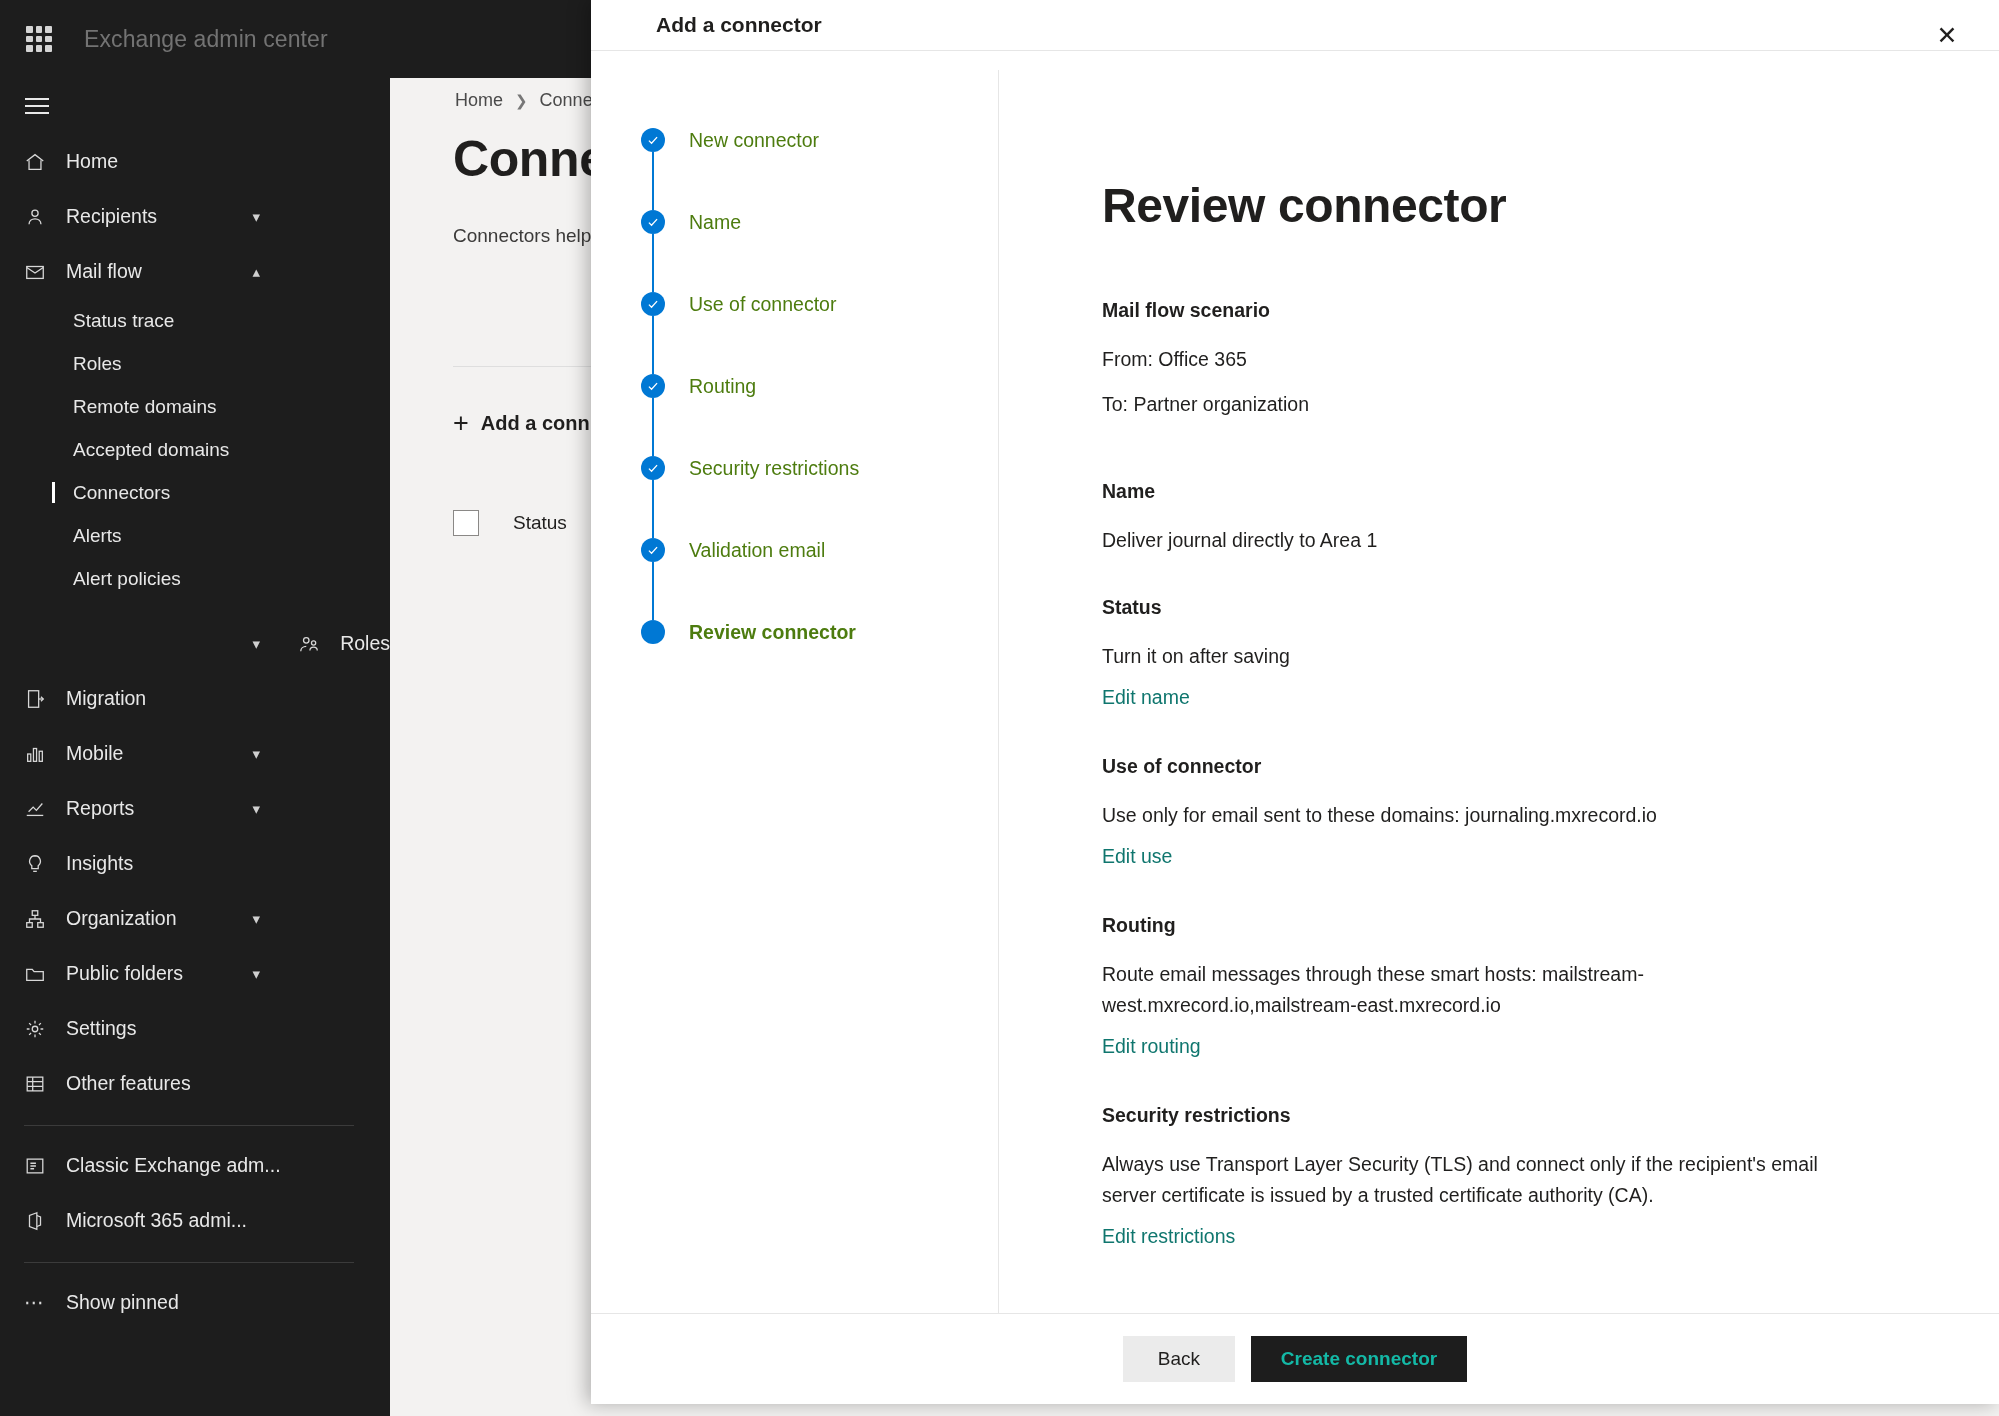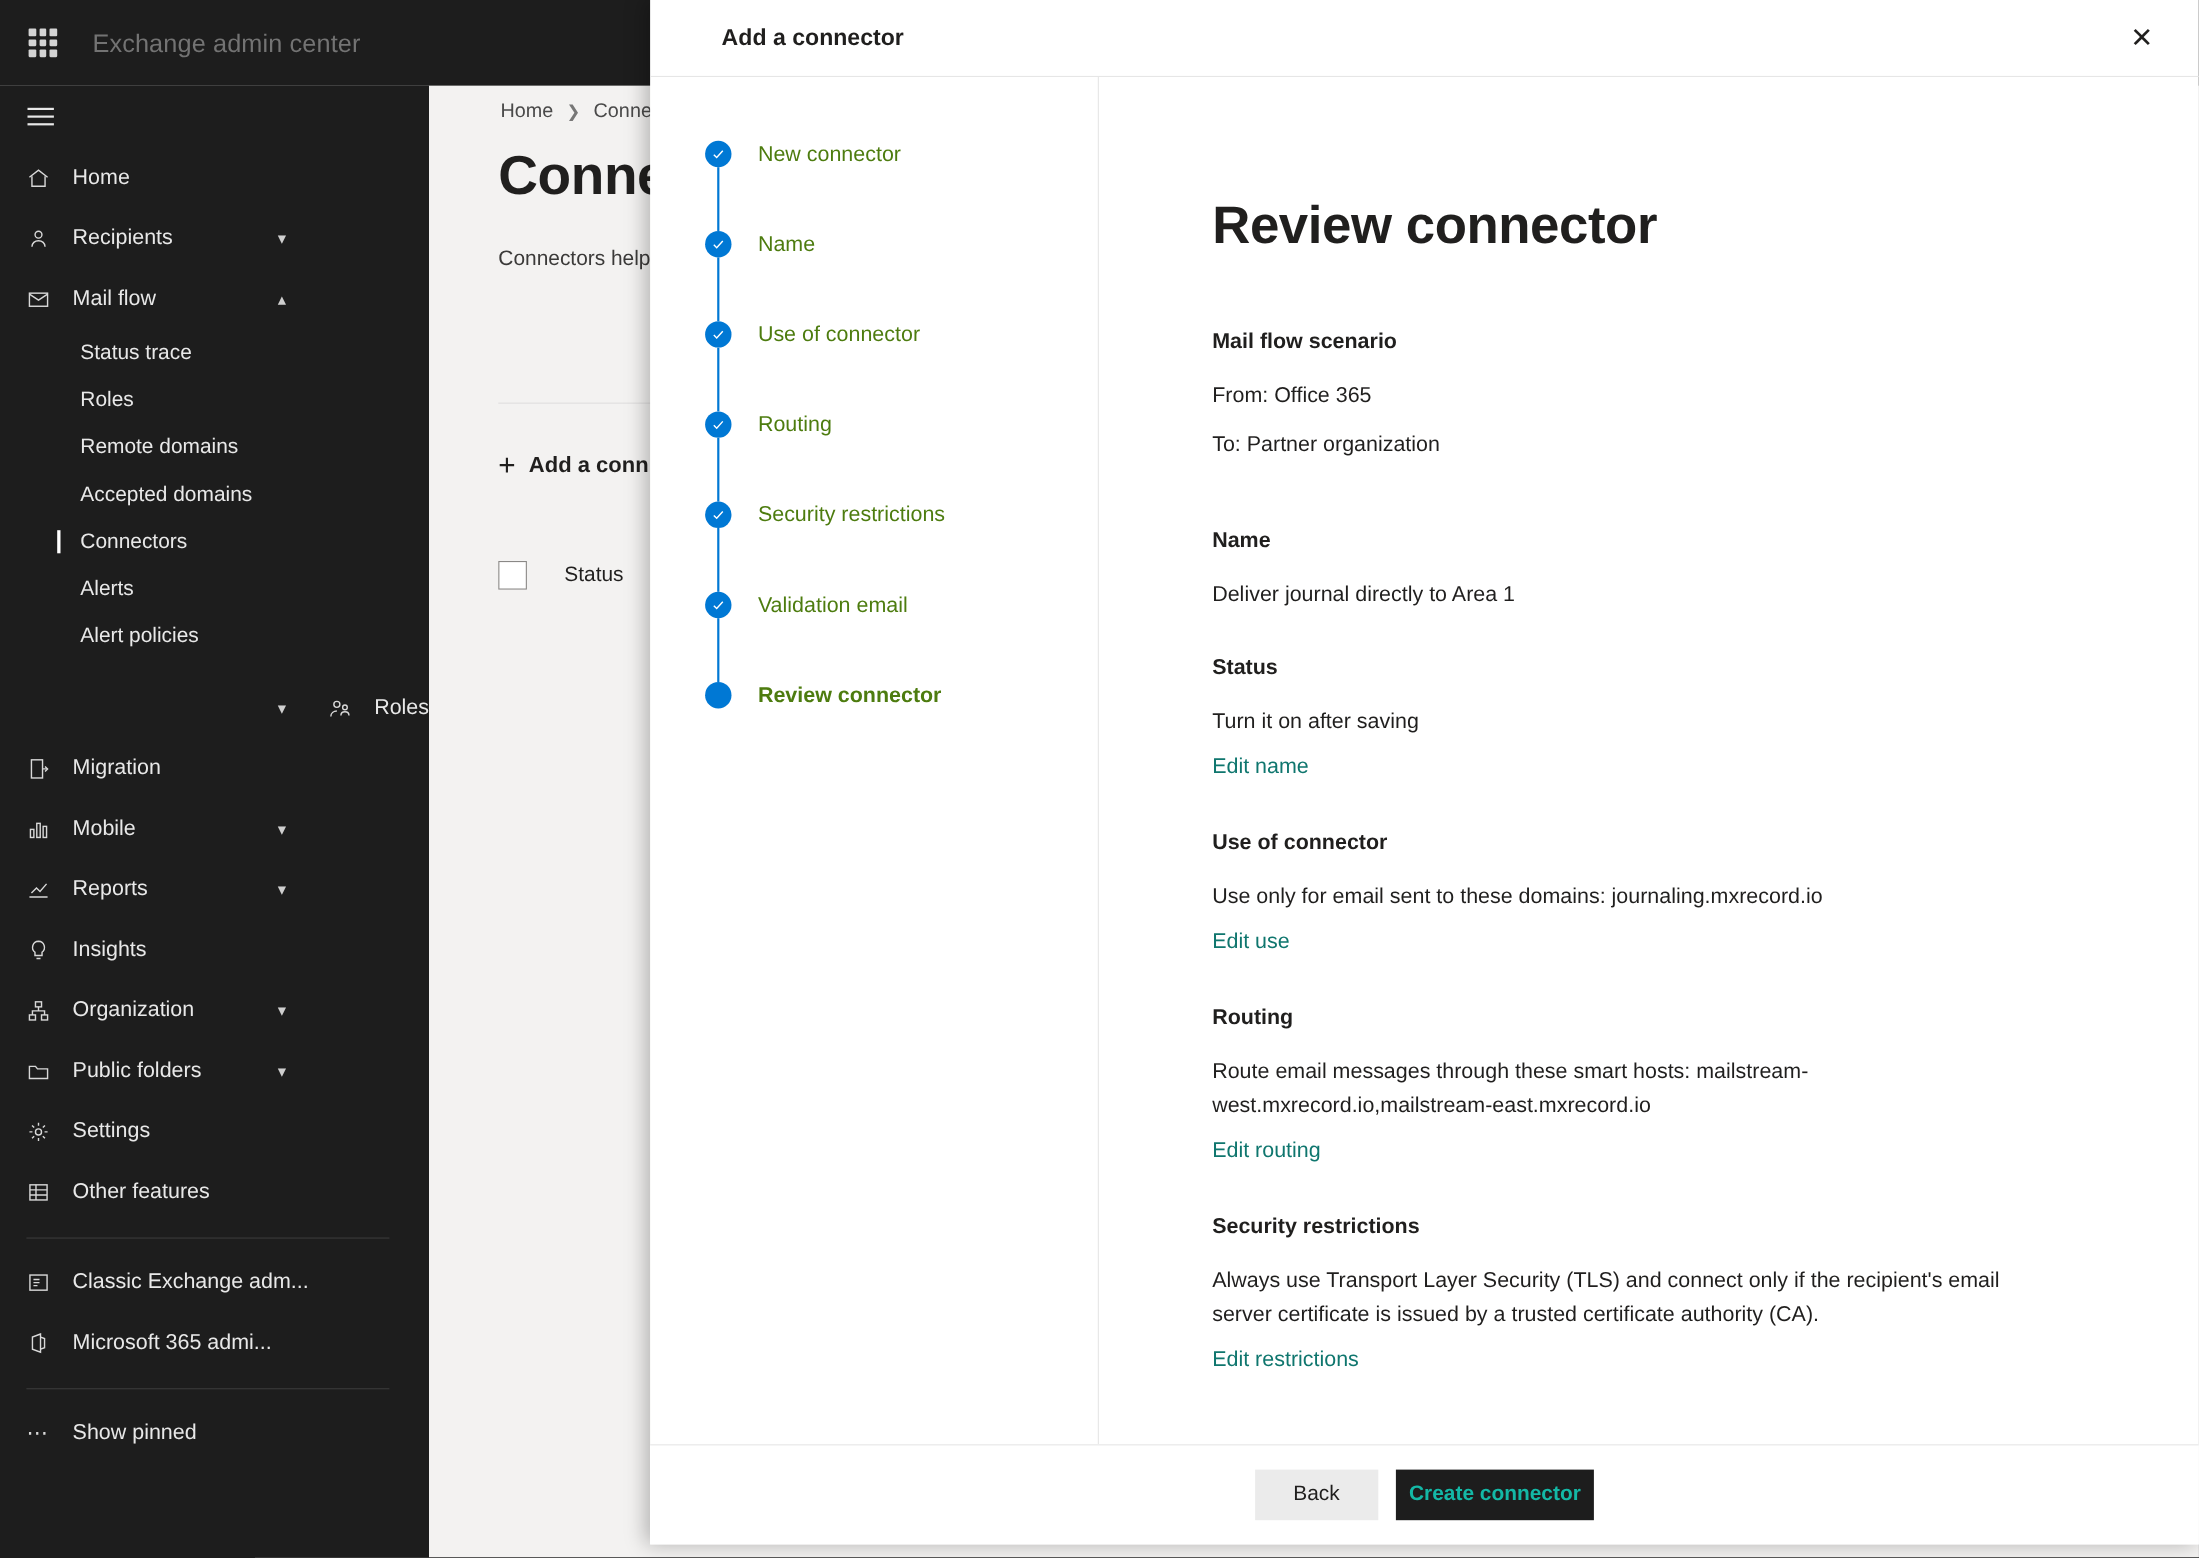--- a/index.html
+++ b/index.html
@@ -153,21 +153,21 @@
   
   .panel {
     position: absolute;
     left: 591px; top: 0;
     width: 1408px; height: 1404px;
     background: #ffffff;
     box-shadow: -4px 0 18px rgba(0,0,0,.28);
   }
   .panel-head {
     position: relative;
-    height: 70px;
+    height: 51px;
     display: flex; align-items: center;
     border-bottom: 1px solid #e6e6e6;
   }
   .panel-title {
     margin-left: 65px;
     font-size: 21px; font-weight: bold; color: #201f1e;
   }
   .close-btn {
     position: absolute; right: 32px; top: 15px;
     width: 40px; height: 40px;
@@ -247,21 +247,21 @@
   .panel-footer {
     position: absolute; left: 0; bottom: 0;
     width: 1408px; height: 91px;
     border-top: 1px solid #e6e6e6;
     display: flex; align-items: center; justify-content: center;
     gap: 16px;
     background: #fff;
   }
   .btn {
     height: 46px;
-    padding: 0 12px;
+    padding: 0 30px;
     font-size: 19px;
     border: none;
     cursor: pointer;
     font-family: "Liberation Sans", sans-serif;
   }
   .btn-secondary { background: #ebebeb; color: #201f1e; min-width: 112px; }
   .btn-primary { background: #1d1d1d; color: #14b8a6; font-weight: bold; }
 </style>
 </head>
 <body>

